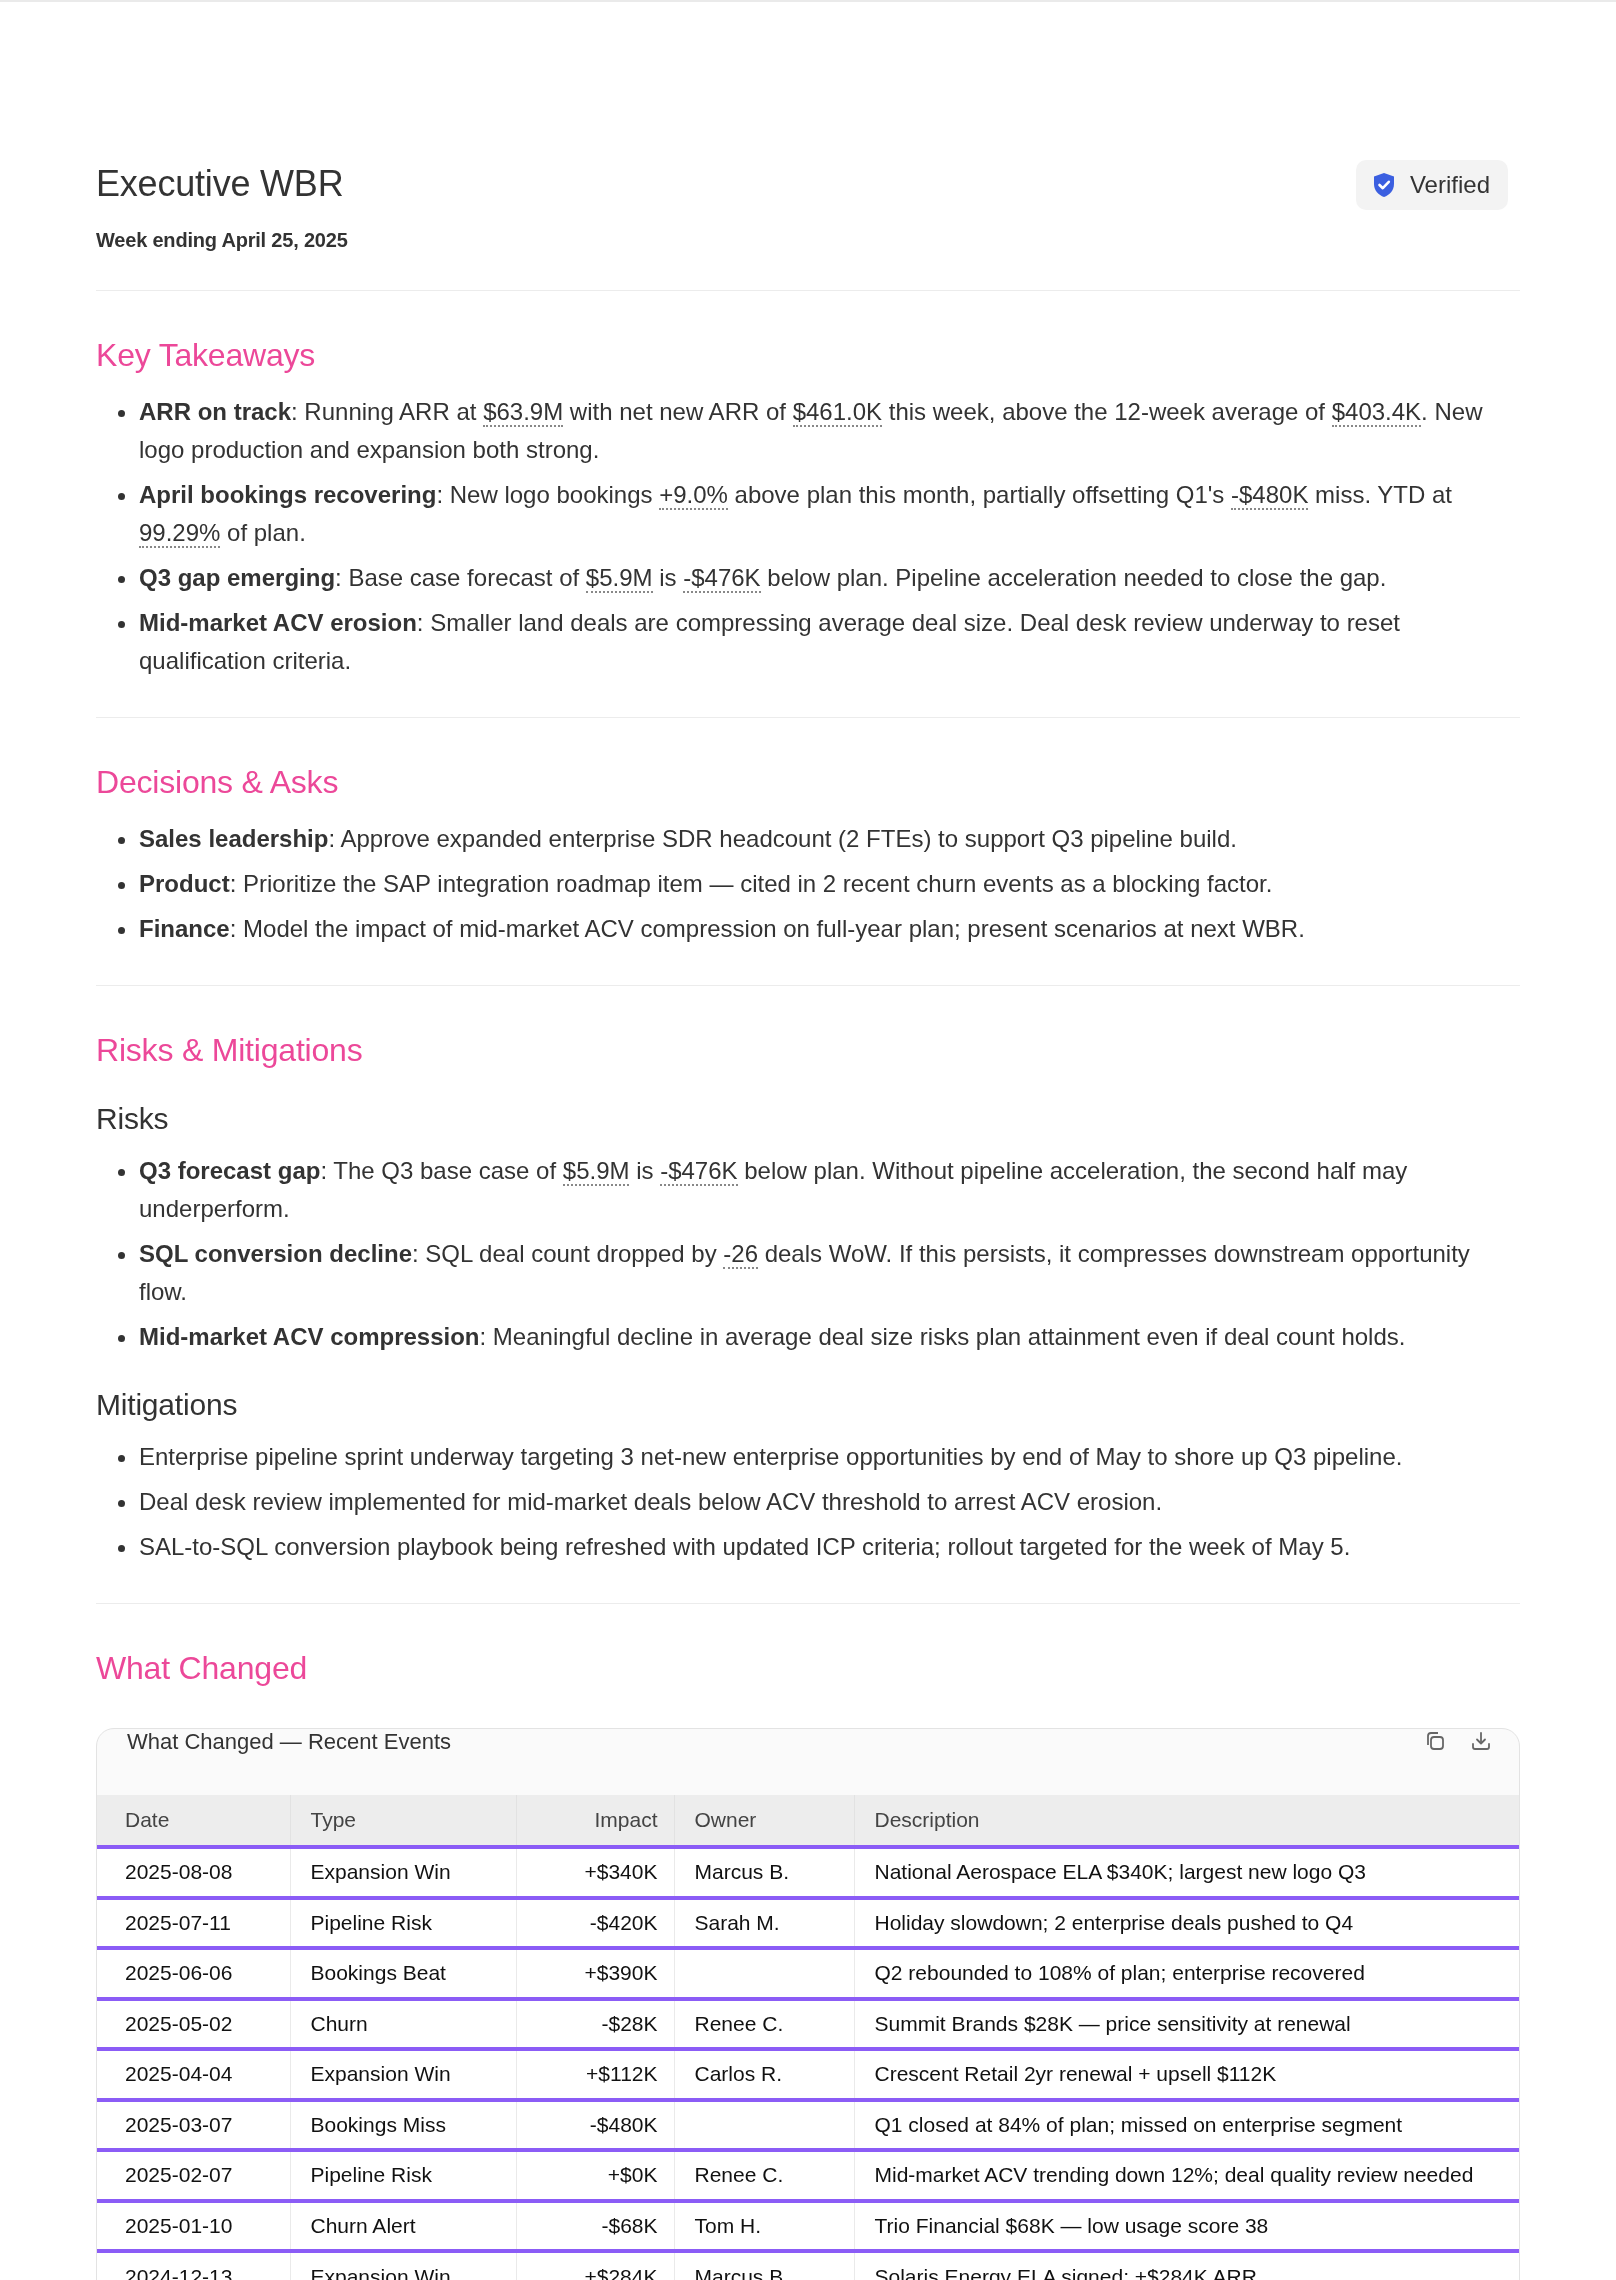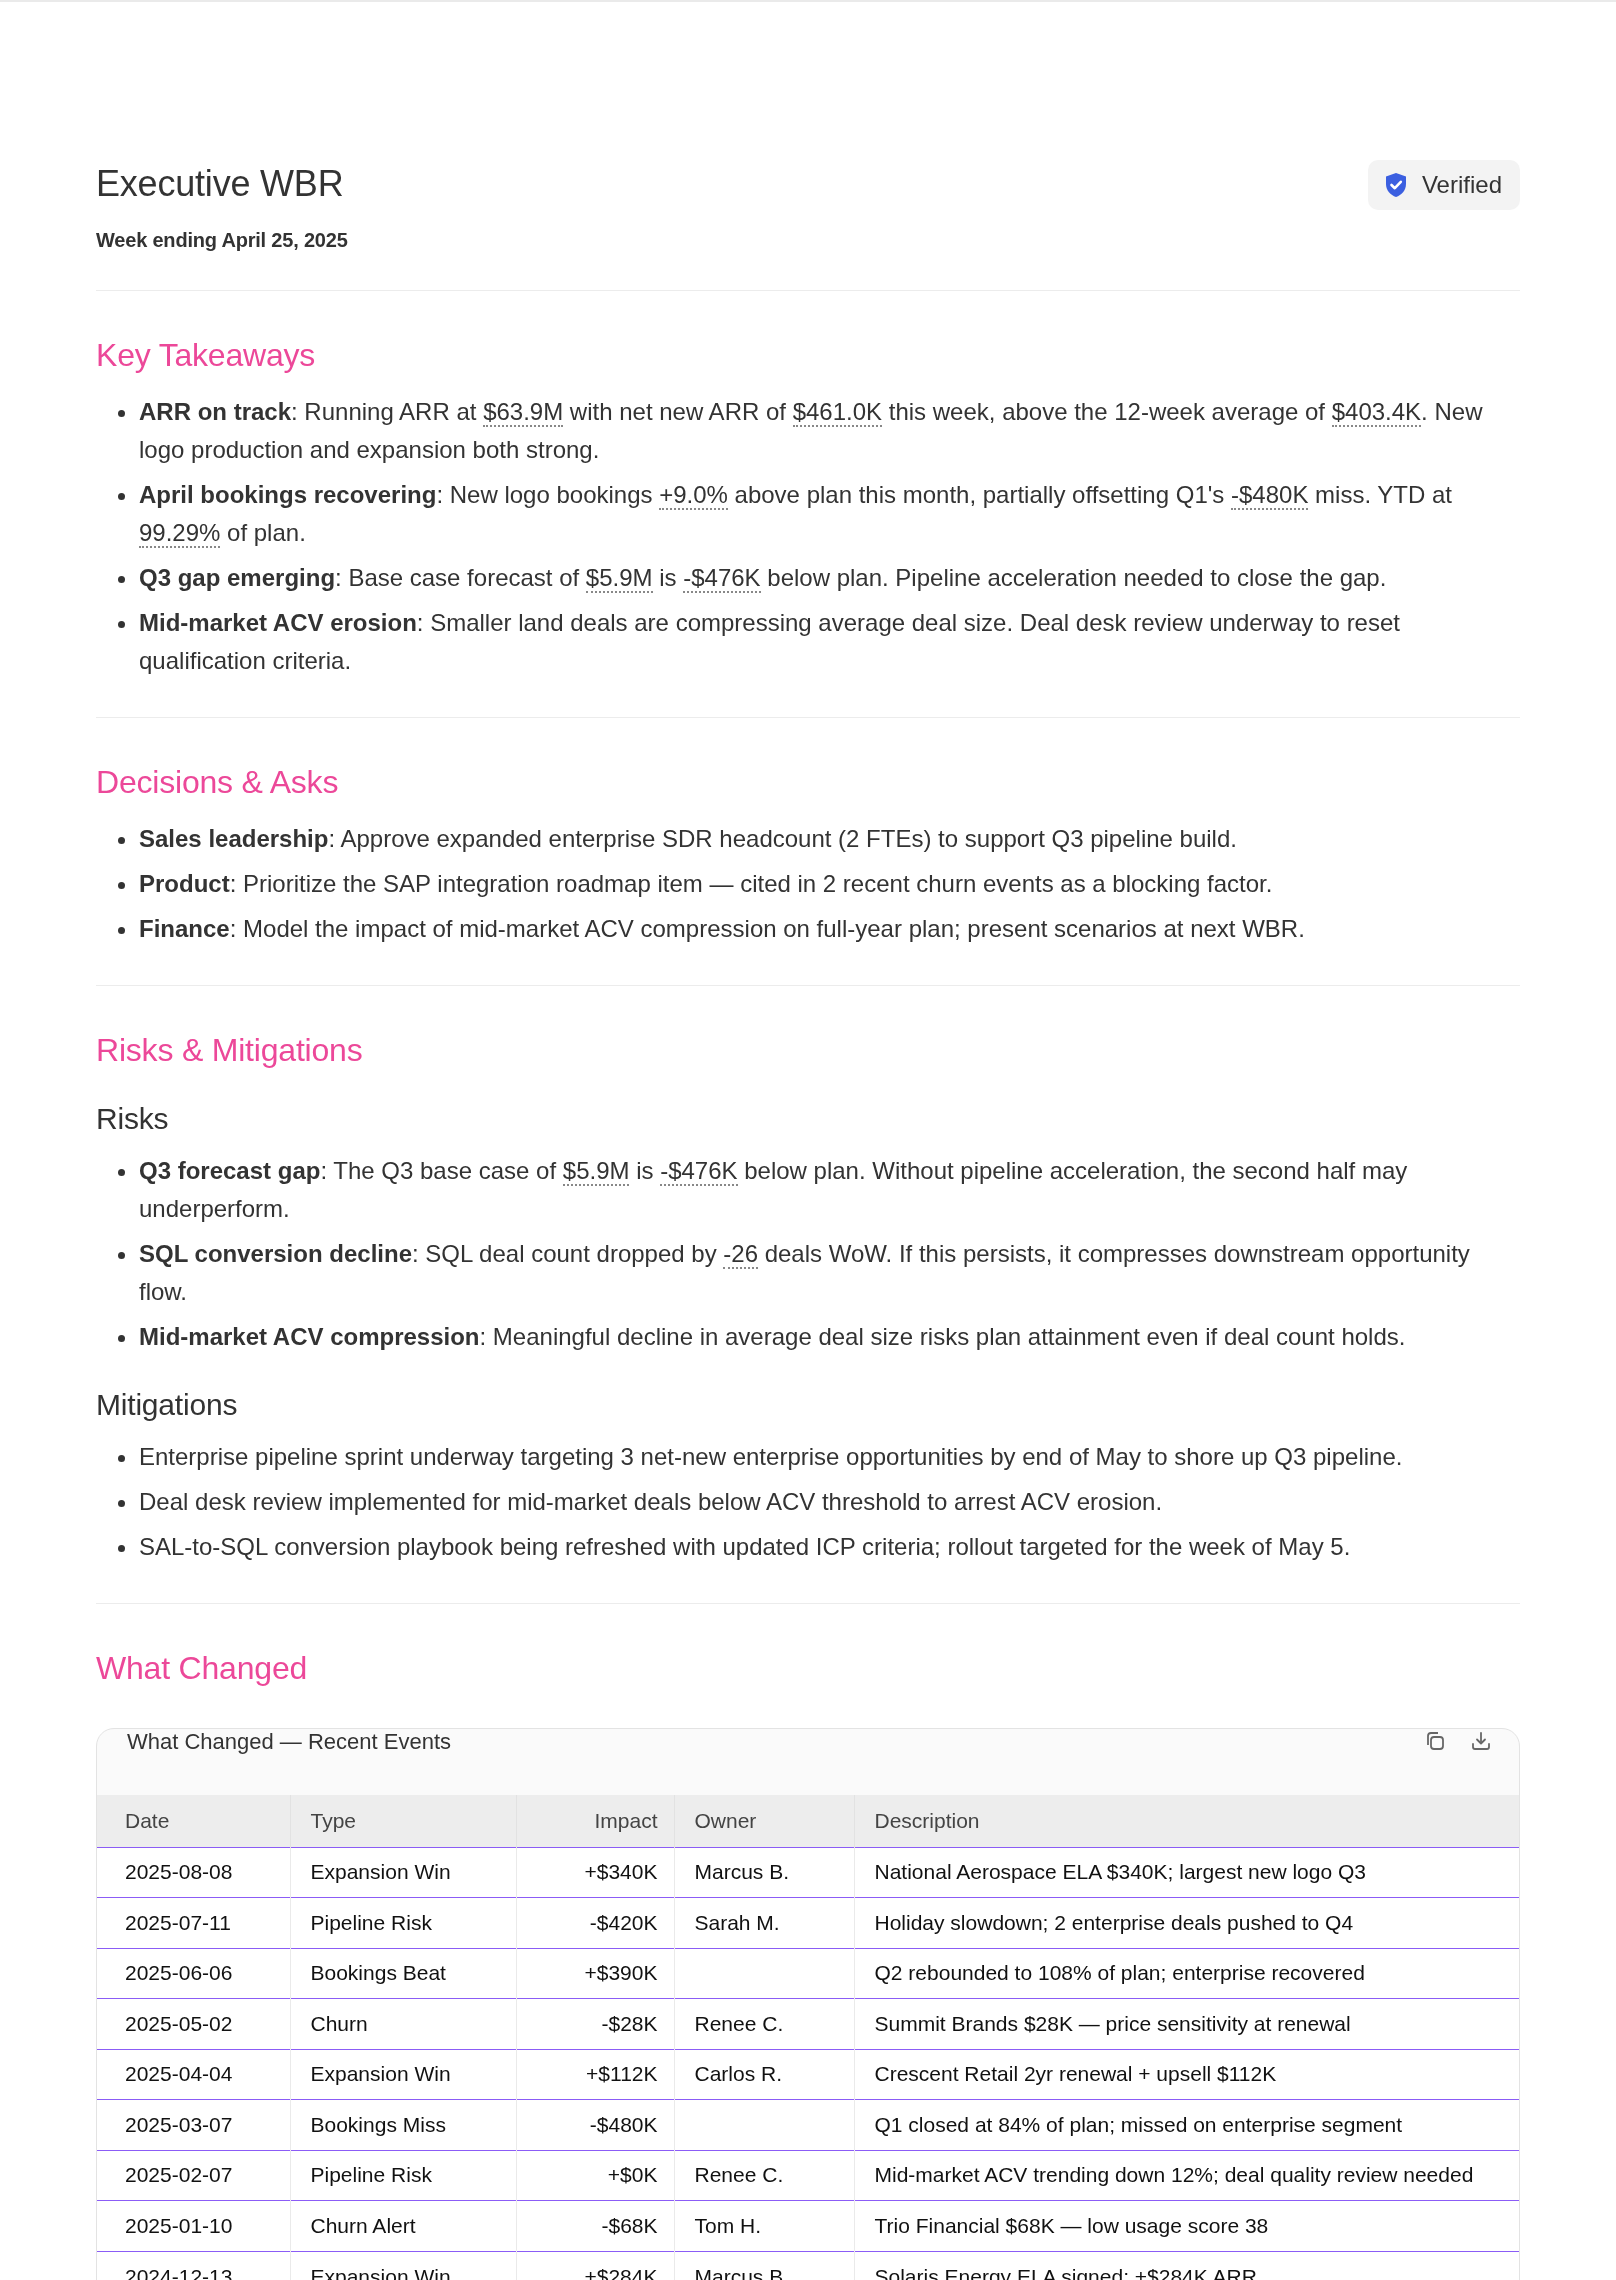--- a/index.html
+++ b/index.html
@@ -8,21 +8,21 @@
     width: 1616px; height: 2280px; overflow: hidden;
     font-family: "Liberation Sans", sans-serif;
     color: #333333;
     border-top: 2px solid #eaeaea;
   }
   .page { position: relative; padding: 0 96px 0 96px; }
   .header { position: relative; padding-top: 160px; padding-bottom: 34px; border-bottom: 1px solid #ececec; }
   .title { font-size: 36px; font-weight: 400; color: #333; margin: 0; line-height: 44px; letter-spacing: -0.2px; }
   .subtitle { font-size: 20px; font-weight: 700; color: #333; margin-top: 18px; line-height: 32px; letter-spacing: -0.2px; }
   .badge {
-    position: absolute; right: 0; top: 158px;
+    position: absolute; right: 12px; top: 158px;
     display: flex; align-items: center; gap: 14px;
     background: #f3f3f3; border-radius: 10px;
     padding: 0 18px 0 16px; height: 50px;
     font-size: 24px; color: #333;
   }
   .badge svg { display: block; }
   .section { border-bottom: 1px solid #ececec; padding: 44px 0 30px 0; }
   .section.last { border-bottom: none; }
   h2 { font-size: 32px; font-weight: 400; color: #ec4899; margin: 0 0 18px 0; line-height: 40px; letter-spacing: -0.2px; }
   h3 { font-size: 30px; font-weight: 400; color: #333; margin: 30px 0 14px 0; line-height: 38px; letter-spacing: -0.2px; }
@@ -33,21 +33,21 @@
   .card {
     margin-top: 40px; border: 1px solid #e3e3e3; border-radius: 18px 18px 0 0;
     overflow: hidden; background: #fafafa;
   }
   .card-head { display: flex; align-items: flex-start; justify-content: space-between; height: 66px; padding: 0 26px 0 30px; }
   .card-title { font-size: 22px; color: #333; }
   .card-actions { display: flex; gap: 22px; align-items: center; }
   .icon-btn { width: 24px; height: 24px; display: flex; align-items: center; justify-content: center; cursor: pointer; }
   table { width: 100%; border-collapse: collapse; background: #fff; font-size: 21px; }
   th { background: #ededed; color: #444; font-weight: 400; text-align: left; height: 52px; padding: 0 20px; border-right: 1px solid #e2e2e2; margin-left: 6px; }
-  td { height: 50.5px; padding: 0 20px; color: #111; border-right: 1px solid #eaeaea; border-top: 1px solid #8b5cf6; white-space: nowrap; }
+  td { height: 50.5px; padding: 0 20px; color: #111; border-right: 1px solid #eaeaea; border-top: 4px solid #8b5cf6; white-space: nowrap; }
   th:last-child, td:last-child { border-right: none; }
   .r { text-align: right; padding-right: 16px; }
   .c-date { width: 193px; padding-left: 28px; }
   .c-type { width: 226px; }
   .c-impact { width: 158px; }
   .c-owner { width: 180px; }
 </style>
 </head>
 <body>
 

